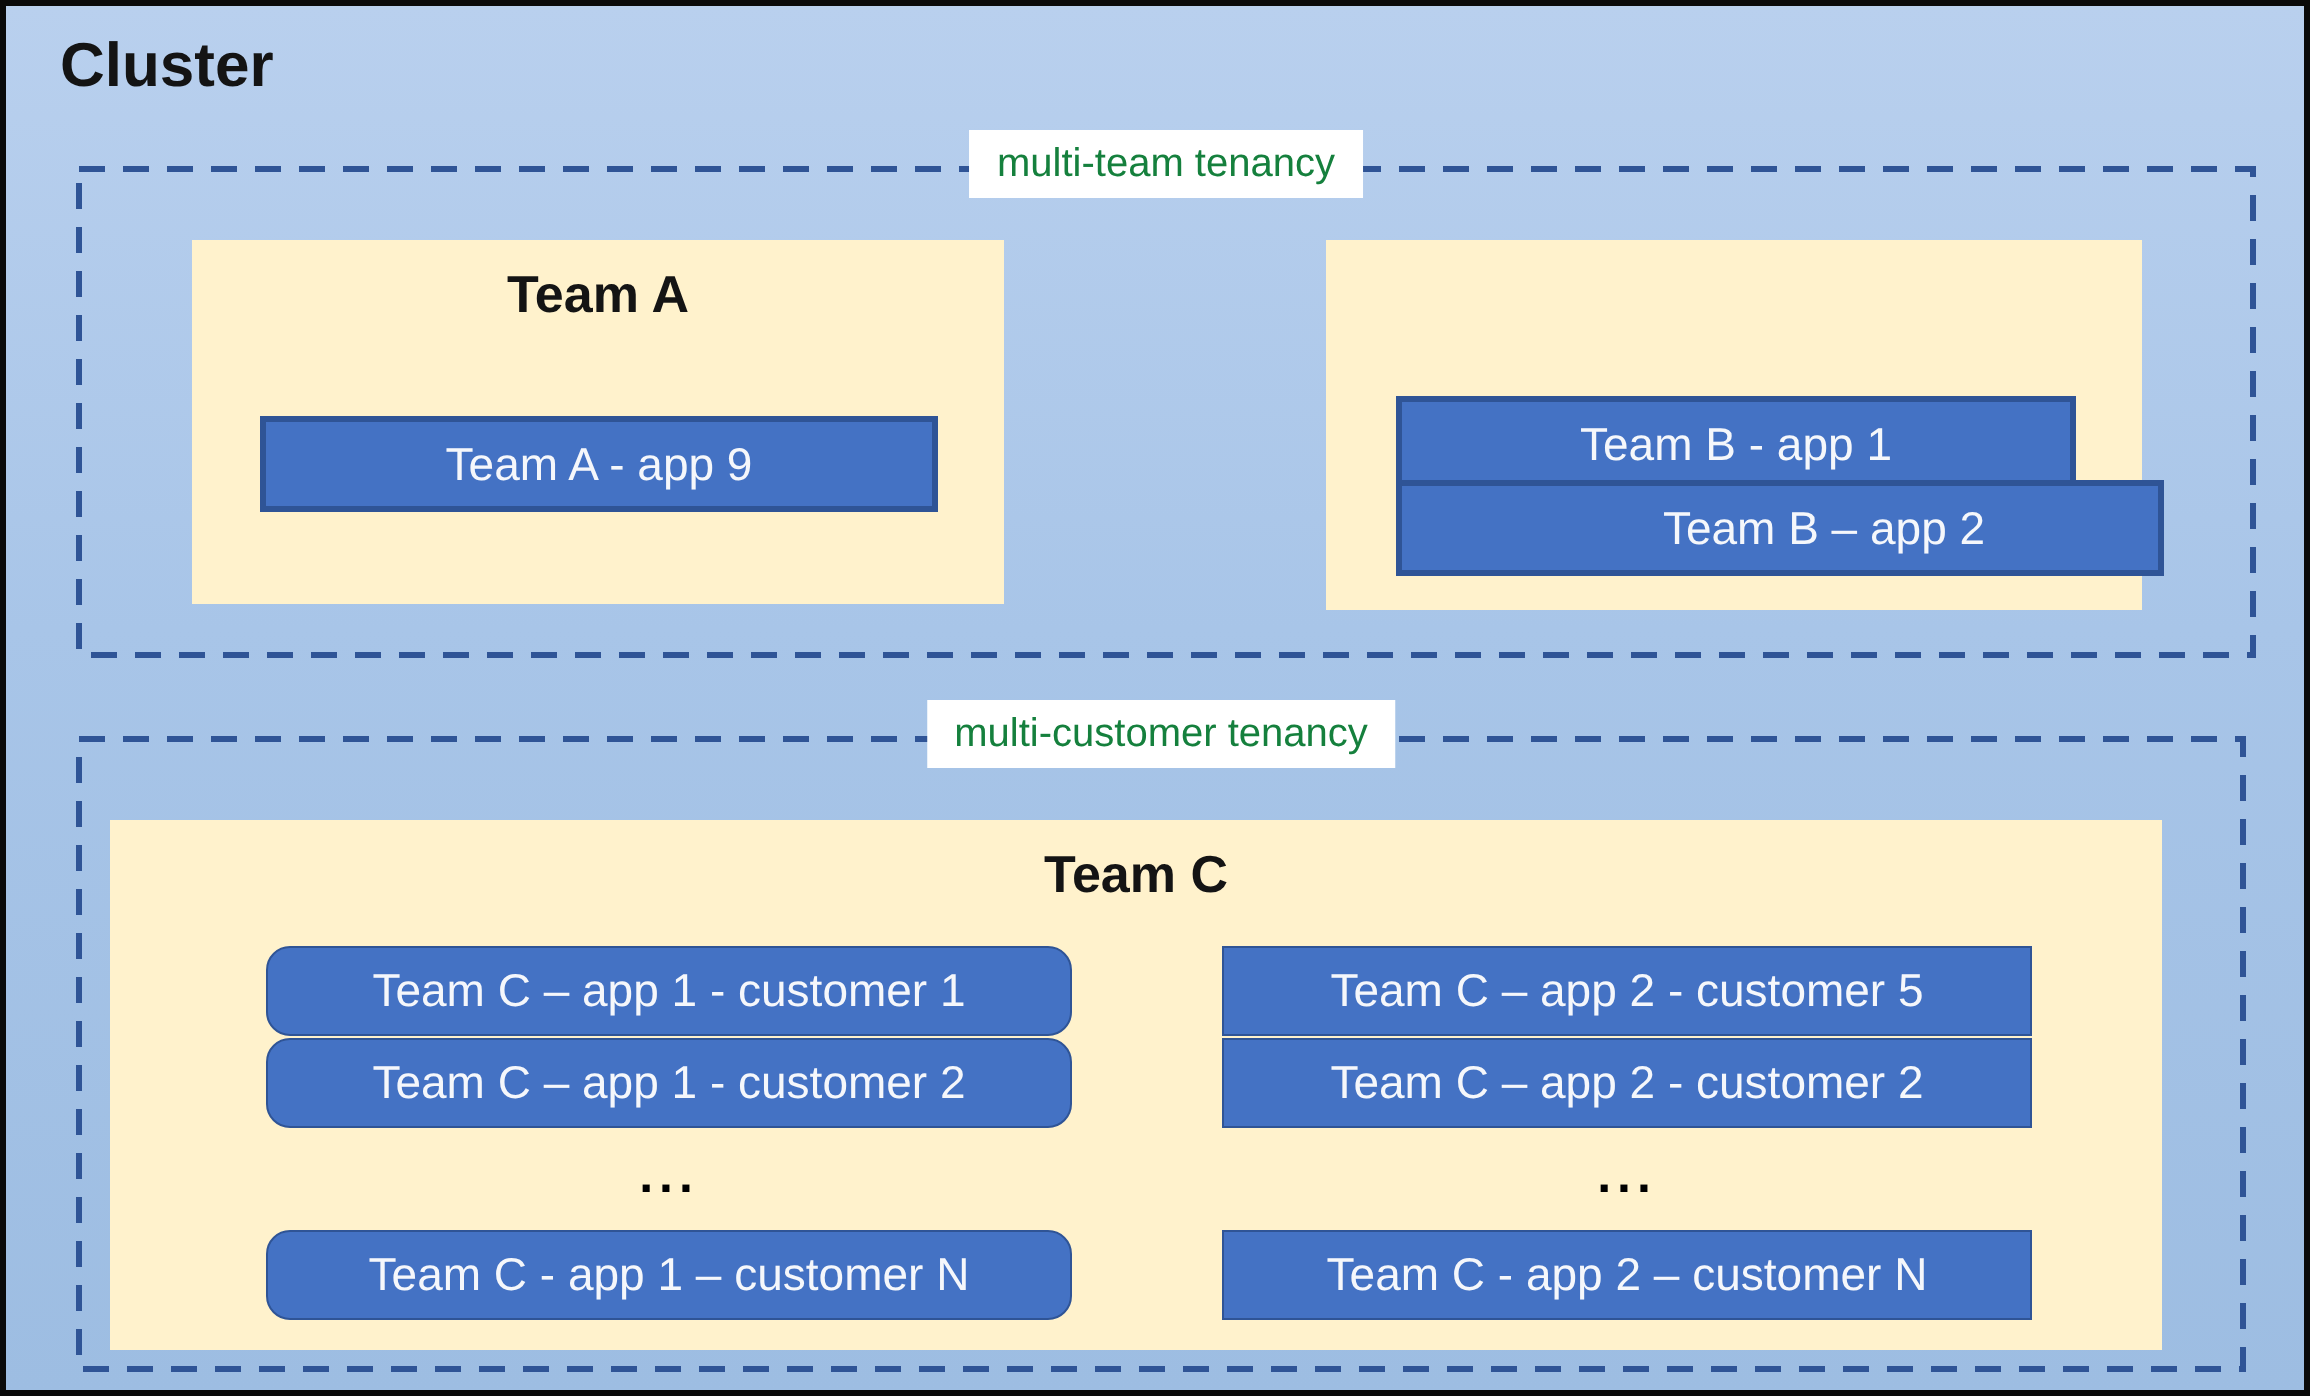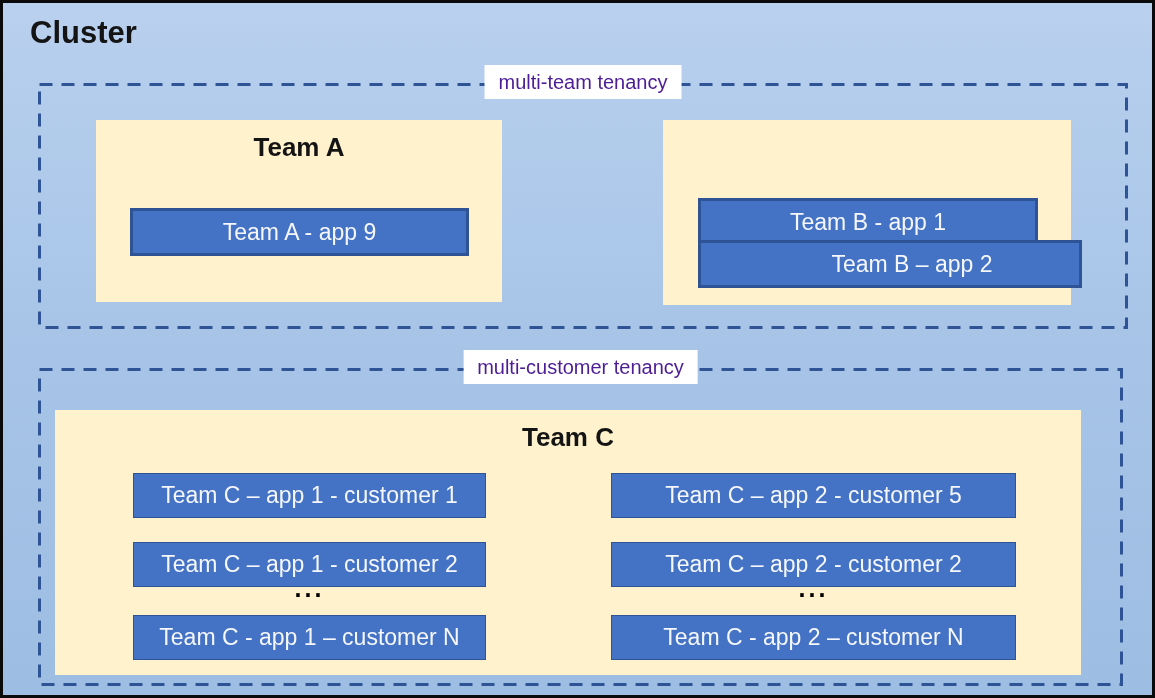--- a/index.html
+++ b/index.html
@@ -25,21 +25,21 @@
   .group { position: absolute; }
   .group-mt { left: 35px; top: 80px;  width: 1090px; height: 246px; }
   .group-mc { left: 35px; top: 365px; width: 1085px; height: 318px; }
   .dash-svg { position: absolute; left: 0; top: 0; width: 100%; height: 100%; display: block; }
   .group-label {
     position: absolute;
     top: -18px;
     left: 50%;
     transform: translateX(-50%);
     background: #ffffff;
-    color: #4c1d95;
+    color: #15803d;
     font-size: 20px;
     line-height: 1.1;
     padding: 6px 14px;
     white-space: nowrap;
     z-index: 2;
   }
   .panel {
     position: absolute;
     background: #fff2cc;
     box-sizing: border-box;
@@ -65,24 +65,24 @@
     font-size: 23px;
     display: flex;
     align-items: center;
     justify-content: center;
     white-space: nowrap;
   }
   .app-a1 { left: 34px; top: 88px;  width: 339px; height: 48px; }
   .app-b1 { left: 35px; top: 63px;  width: 340px; height: 49px; margin-top: 15px; }
   .app-b2 { left: 35px; top: 120px; width: 384px; height: 48px; padding-left: 44px; }
   .app-c { border-width: 1.5px; }
-  .c-col1 { left: 78px;  width: 353px; }
+  .c-col1 { left: 78px;  width: 403px; border-radius: 12px; }
   .c-col2 { left: 556px; width: 405px; }
   .c-row1 { top: 63px;  height: 45px; }
-  .c-row2 { top: 132px; height: 45px; }
+  .c-row2 { top: 109px; height: 45px; }
   .c-rowN { top: 205px; height: 45px; }
   .ellipsis {
     position: absolute;
     top: 164px;
     height: 34px;
     text-align: center;
     font-size: 25px;
     font-weight: bold;
     color: #000000;
     letter-spacing: 3px;

